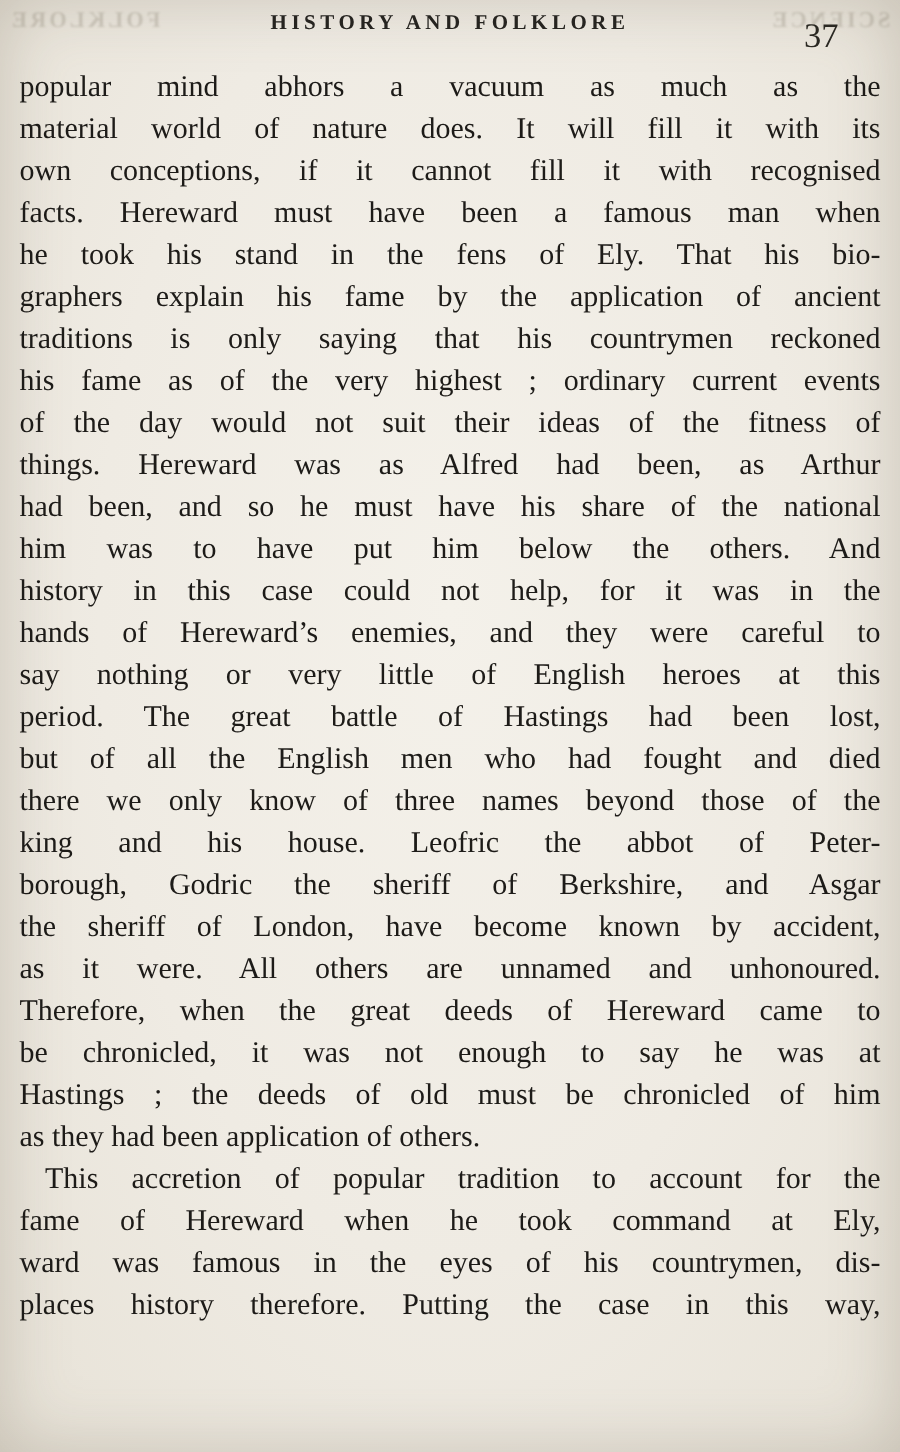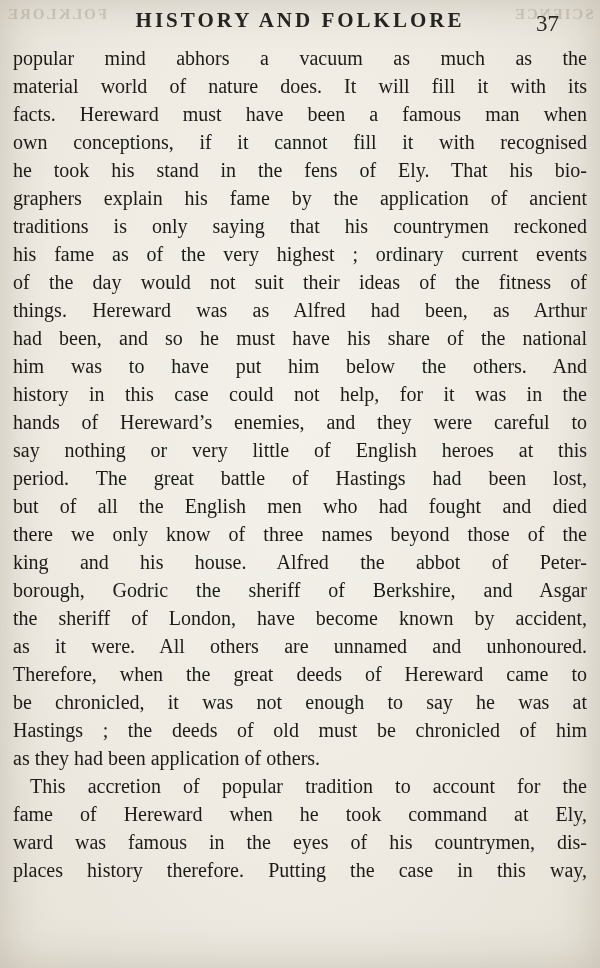--- a/index.html
+++ b/index.html
@@ -17,21 +17,21 @@
   }
   .header-row {
     position: absolute;
     top: 8px;
     left: 13px;
     right: 13px;
     height: 30px;
   }
   .running-head {
     text-align: center;
-    font-size: 21px;
+    font-size: 14px;
     font-weight: 700;
     letter-spacing: 3px;
     color: #262420;
   }
   .page-number {
     position: absolute;
     right: 28px;
     top: 3px;
     font-size: 23px;
     font-weight: 400;
@@ -79,37 +79,37 @@
 
   <div class="header-row">
     <div class="running-head">HISTORY AND FOLKLORE</div>
     <div class="page-number">37</div>
   </div>
 
   <div class="body-text">
       <div class="para">
         <div class="line">popular mind abhors a vacuum as much as the</div>
         <div class="line">material world of nature does. It will fill it with its</div>
+        <div class="line">own conceptions, if it cannot fill it with recognised</div>
         <div class="line">facts. Hereward must have been a famous man when</div>
-        <div class="line">own conceptions, if it cannot fill it with recognised</div>
         <div class="line">he took his stand in the fens of Ely. That his bio-</div>
         <div class="line">graphers explain his fame by the application of ancient</div>
         <div class="line">traditions is only saying that his countrymen reckoned</div>
         <div class="line">his fame as of the very highest ; ordinary current events</div>
         <div class="line">of the day would not suit their ideas of the fitness of</div>
         <div class="line">things. Hereward was as Alfred had been, as Arthur</div>
         <div class="line">had been, and so he must have his share of the national</div>
         <div class="line">him was to have put him below the others. And</div>
         <div class="line">history in this case could not help, for it was in the</div>
         <div class="line">hands of Hereward’s enemies, and they were careful to</div>
         <div class="line">say nothing or very little of English heroes at this</div>
         <div class="line">period. The great battle of Hastings had been lost,</div>
         <div class="line">but of all the English men who had fought and died</div>
         <div class="line">there we only know of three names beyond those of the</div>
-        <div class="line">king and his house. Alfred the abbot of Peter-</div>
+        <div class="line">king and his house. Leofric the abbot of Peter-</div>
         <div class="line">borough, Godric the sheriff of Berkshire, and Asgar</div>
         <div class="line">the sheriff of London, have become known by accident,</div>
         <div class="line">as it were. All others are unnamed and unhonoured.</div>
         <div class="line">Therefore, when the great deeds of Hereward came to</div>
         <div class="line">be chronicled, it was not enough to say he was at</div>
         <div class="line">Hastings ; the deeds of old must be chronicled of him</div>
         <div class="line last">as they had been application of others.</div>
       </div>
       <div class="para">
         <div class="line indent">This accretion of popular tradition to account for the</div>

